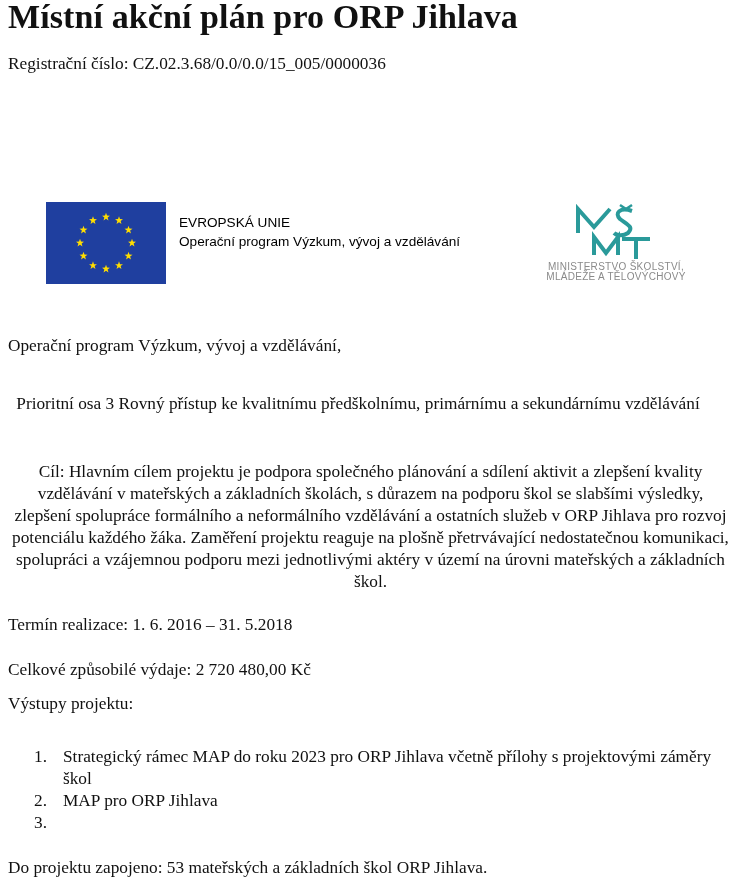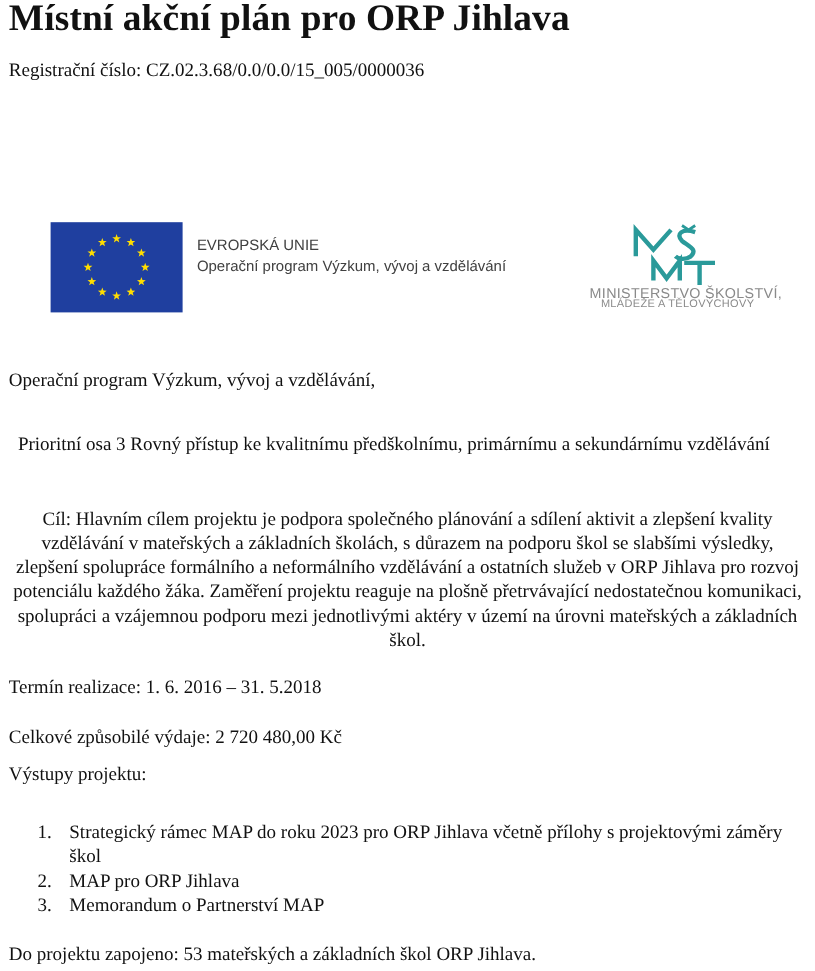--- a/index.html
+++ b/index.html
@@ -20,32 +20,32 @@
     .reg { top: 53px; }
 
     
     .eu-flag {
       position: absolute; left: 46px; top: 202px; width: 120px; height: 82px;
       background: #1f3f9f;
     }
     .eu-text {
       position: absolute; left: 179px; top: 214px;
       font-family: "Liberation Sans", "DejaVu Sans", sans-serif;
-      font-size: 13.6px; line-height: 18.5px; color: #404040;
+      font-size: 13.6px; line-height: 18.5px; color: #000000;
     }
     .eu-text div { white-space: nowrap; }
     .msmt {
       position: absolute; left: 536px; top: 203px; width: 160px; height: 80px;
     }
     .msmt-caption {
       position: absolute; left: 536px; top: 261px; width: 160px;
       font-family: "Liberation Sans", "DejaVu Sans", sans-serif;
       color: #8a8a8a; text-align: center; letter-spacing: 0.3px;
     }
-    .msmt-caption .l1 { font-size: 13px; line-height: 11px; white-space: nowrap; }
+    .msmt-caption .l1 { font-size: 10px; line-height: 11px; white-space: nowrap; }
     .msmt-caption .l2 { font-size: 10px; line-height: 10px; white-space: nowrap; }
 
     .op { top: 335px; }
     .osa { top: 393px; width: 700px; }
     .cil { top: 461px; width: 725px; }
     .termin { top: 614px; }
     .vydaje { top: 659px; }
     .vystupy { top: 693px; }
 
     .outputs {
@@ -116,17 +116,16 @@
   <li>
     <span class="num">1.</span>
     <span>Strategický rámec MAP do roku 2023 pro ORP Jihlava včetně přílohy s projektovými záměry škol</span>
   </li>
   <li>
     <span class="num">2.</span>
     <span>MAP pro ORP Jihlava</span>
   </li>
   <li>
     <span class="num">3.</span>
-    <span>Memorandum o Partnerství MAP</span>
   </li>
 </ol>
 
 <p class="p zapojeno">Do projektu zapojeno: 53 mateřských a základních škol ORP Jihlava.</p>
 
 </body></html>

